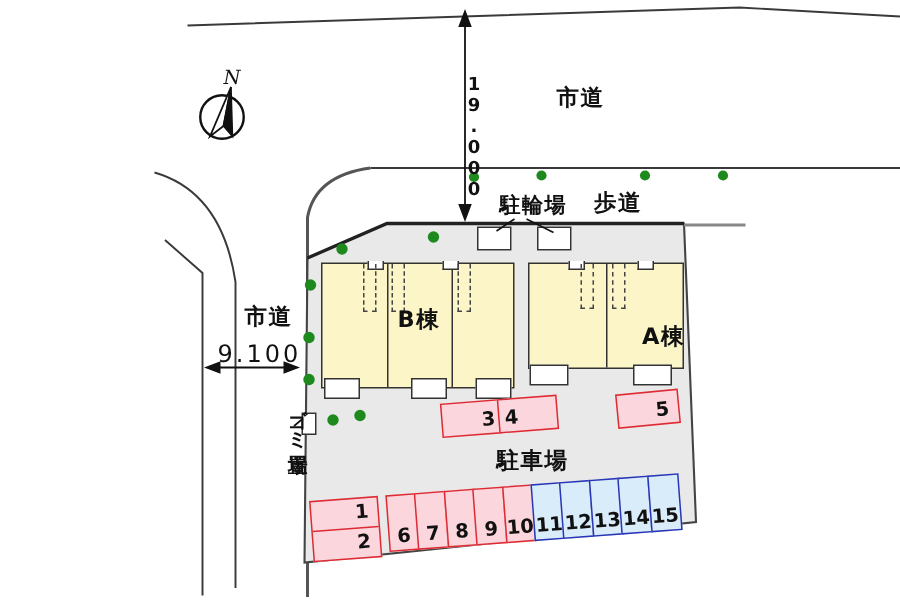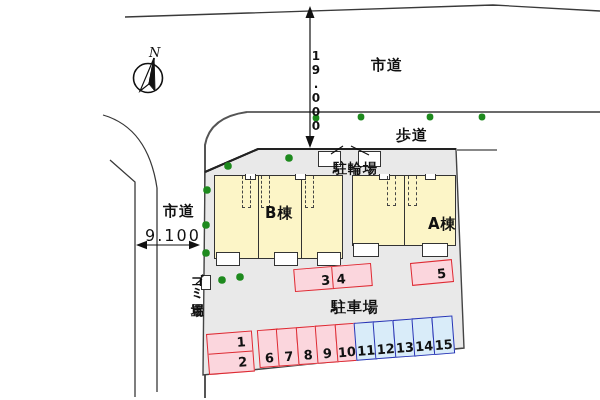--- a/index.html
+++ b/index.html
@@ -4,21 +4,21 @@
 <style>
   html,body{margin:0;padding:0;background:#fff;}
   #canvas{
     position:relative;width:600px;height:400px;background:#ffffff;
     font-family:"DejaVu Sans",sans-serif;color:#111;overflow:hidden;
   }
   svg{position:absolute;left:0;top:0;}
   .abs{position:absolute;}
   .jp{font-weight:600;white-space:nowrap;letter-spacing:1px;}
   .lbl15{font-size:15px;font-family:Liberation Mono, monospace;}
-  .lbl14{font-size:14px;margin-top:32px;}
+  .lbl14{font-size:14px;}
   .vert{writing-mode:vertical-rl;text-orientation:upright;letter-spacing:0;}
   .num{font-size:13px;font-weight:600;}
   
   .building{position:absolute;background:var(--building-fill);border:1.6px solid #333;box-sizing:border-box;}
   .bwall{position:absolute;top:0;bottom:0;border-left:1.6px solid #333;}
   .notch{position:absolute;top:-2px;height:6px;background:#fff;border:1.5px solid #333;border-top:none;box-sizing:border-box;}
   .stair{position:absolute;top:0;width:9px;height:32px;box-sizing:border-box;
          border-left:1.2px dashed #444;border-right:1.2px dashed #444;border-bottom:1.2px dashed #444;}
   .balcony{position:absolute;background:#fff;border:1.6px solid #333;box-sizing:border-box;}
   .bldg-label{position:absolute;font-size:15px;font-weight:600;white-space:nowrap;letter-spacing:1px;}

